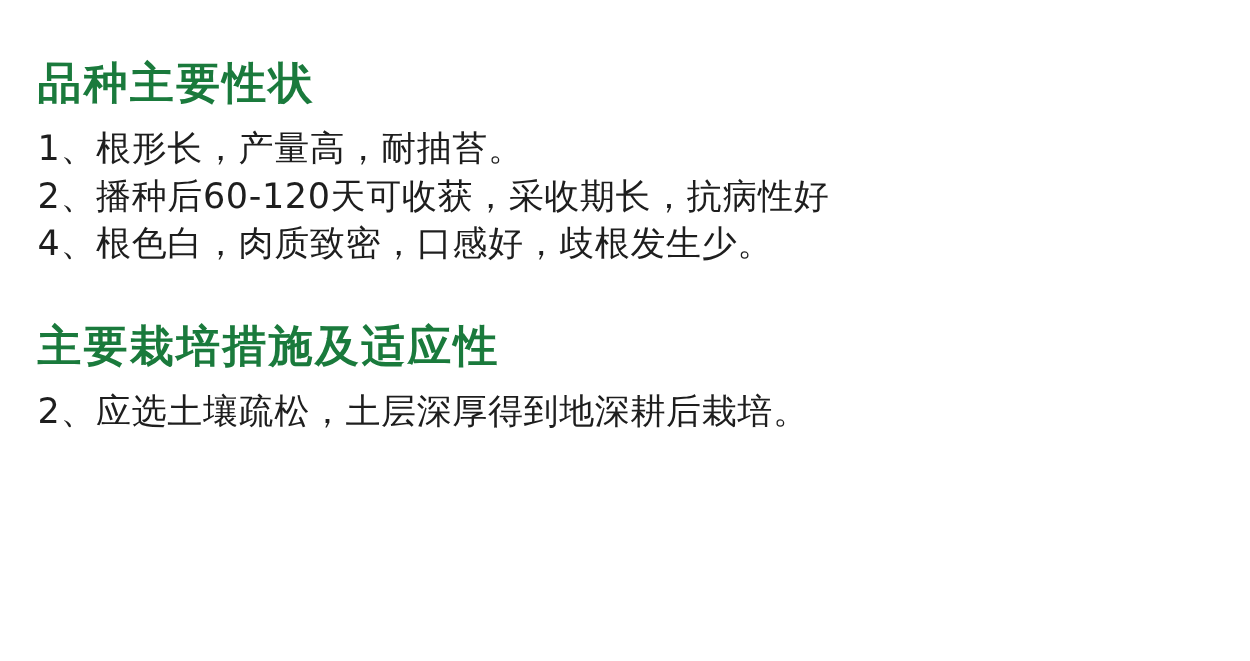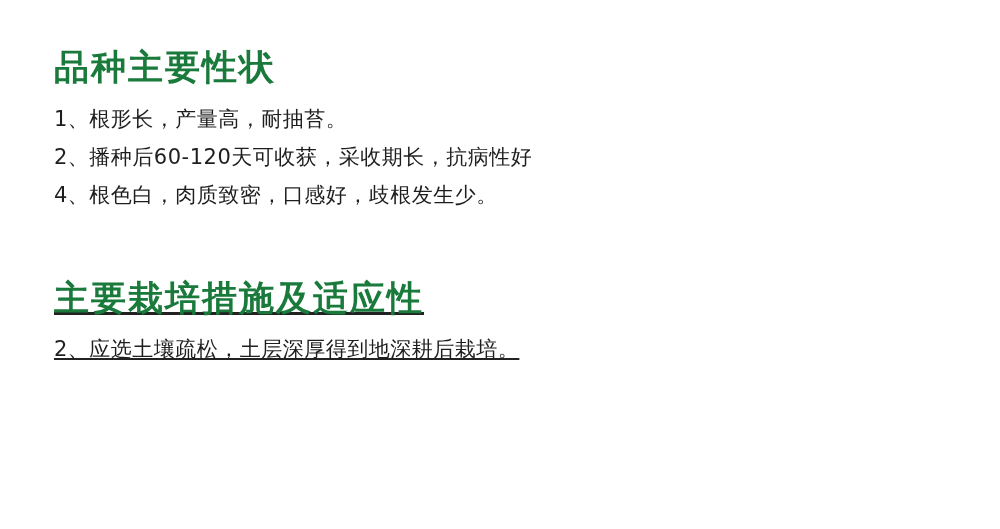--- a/index.html
+++ b/index.html
@@ -13,46 +13,45 @@
     background: #ffffff;
     font-family: "DejaVu Sans", "Liberation Sans", sans-serif;
     color: #222222;
     overflow: hidden;
   }
   .page {
     position: relative;
     width: 1000px;
     height: 528px;
     box-sizing: border-box;
-    padding: 48px 40px 0 52px;
+    padding: 48px 40px 0 28px;
   }
   .section {
     margin: 0;
   }
   .section + .section {
-    margin-top: 66px;
-    text-decoration: underline;
+    margin-top: 46px;
   }
   .section-title {
     font-family: "DejaVu Serif", "Liberation Serif", serif;
     font-weight: bold;
     font-size: 35px;
     line-height: 1.1;
     letter-spacing: 2px;
     color: #1a7a3c;
     margin: 0 0 14px 2px;
     white-space: nowrap;
   }
   .item-list {
     list-style: none;
     margin: 0;
     padding: 0;
   }
   .item {
-    font-size: 21px;
+    font-size: 28px;
     line-height: 36px;
     letter-spacing: 0.5px;
     color: #1e1e1e;
     white-space: nowrap;
     margin: 0 0 2px 2px;
   }
 </style>
 </head>
 <body>
 

